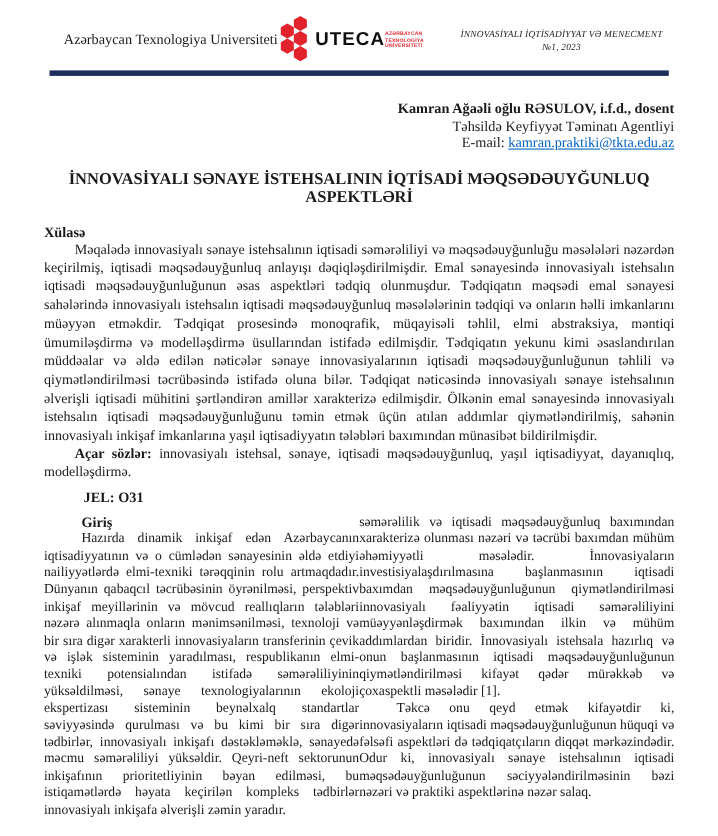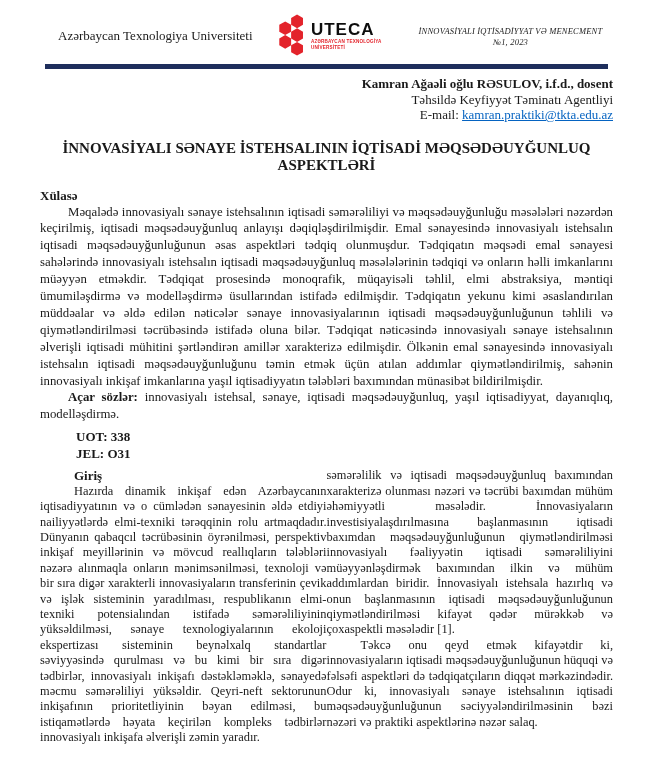--- a/index.html
+++ b/index.html
@@ -9,32 +9,32 @@
     -webkit-font-smoothing:antialiased;
   }
   .page{padding:13px 40px 0 40px;height:747px;overflow:hidden;box-sizing:border-box;}
 
   
   .header{display:flex;align-items:center;justify-content:space-between;}
   .uni{font-size:13px;padding-left:18px;white-space:nowrap;}
   .logo{display:flex;align-items:center;gap:3px;margin-right:2px;}
   .logo svg{width:31px;height:46px;display:block;}
   .hex{fill:#e3232b;}
-  .logo-text{display:flex;flex-direction:column;justify-content:center;}
+  .logo-text{display:flex;flex-direction:row;justify-content:center;}
   .logo-acronym{font-family:"Liberation Sans", sans-serif;font-weight:800;font-size:17px;
     letter-spacing:1px;line-height:1;color:#0d0d0d;}
   .logo-sub{font-family:"Liberation Sans", sans-serif;font-weight:700;font-size:4.6px;
     line-height:1.25;color:#e3232b;letter-spacing:.2px;margin-top:1px;}
   .journal{text-align:center;font-style:italic;font-size:8.5px;color:#222;
     white-space:nowrap;letter-spacing:.2px;min-width:205px;}
   .journal-issue{margin-top:1px;}
   .divider{height:5px;background:#1e2e5c;margin:5px 5px 0 5px;}
 
   
-  .author{text-align:right;margin-top:7px;font-size:13px;line-height:15.5px;}
+  .author{text-align:right;margin-top:22px;font-size:13px;line-height:15.5px;}
   .author-name{font-weight:bold;}
   a.email{color:#0563c1;text-decoration:underline;cursor:pointer;}
 
   
   .title{margin-top:17px;text-align:center;font-weight:bold;font-size:15px;line-height:17px;}
   .abstract-heading{margin-top:13px;text-align:left;font-weight:bold;font-size:13px;line-height:17px;}
   .abstract p{margin:0;font-size:12.8px;line-height:16.9px;text-align:justify;text-indent:28px;}
   .kw-label{font-weight:bold;}
 
   
@@ -93,21 +93,20 @@
     <div>ASPEKTLƏRİ</div>
   </div>
 
   <div class="abstract-heading">Xülasə</div>
   <div class="abstract">
     <p>Məqalədə innovasiyalı sənaye istehsalının iqtisadi səmərəliliyi və məqsədəuyğunluğu məsələləri nəzərdən keçirilmiş, iqtisadi məqsədəuyğunluq anlayışı dəqiqləşdirilmişdir. Emal sənayesində innovasiyalı istehsalın iqtisadi məqsədəuyğunluğunun əsas aspektləri tədqiq olunmuşdur. Tədqiqatın məqsədi emal sənayesi sahələrində innovasiyalı istehsalın iqtisadi məqsədəuyğunluq məsələlərinin tədqiqi və onların həlli imkanlarını müəyyən etməkdir. Tədqiqat prosesində monoqrafik, müqayisəli təhlil, elmi abstraksiya, məntiqi ümumiləşdirmə və modelləşdirmə üsullarından istifadə edilmişdir. Tədqiqatın yekunu kimi əsaslandırılan müddəalar və əldə edilən nəticələr sənaye innovasiyalarının iqtisadi məqsədəuyğunluğunun təhlili və qiymətləndirilməsi təcrübəsində istifadə oluna bilər. Tədqiqat nəticəsində innovasiyalı sənaye istehsalının əlverişli iqtisadi mühitini şərtləndirən amillər xarakterizə edilmişdir. Ölkənin emal sənayesində innovasiyalı istehsalın iqtisadi məqsədəuyğunluğunu təmin etmək üçün atılan addımlar qiymətləndirilmiş, sahənin innovasiyalı inkişaf imkanlarına  yaşıl iqtisadiyyatın tələbləri baxımından münasibət bildirilmişdir.</p>
     <p><span class="kw-label">Açar sözlər:</span><span> innovasiyalı istehsal, sənaye, iqtisadi məqsədəuyğunluq, yaşıl iqtisadiyyat, dayanıqlıq, modelləşdirmə.</span></p>
   </div>
 
   <div class="codes">
-    <div>UOT: 338</div>
     <div>JEL: O31</div>
   </div>
 
   <div class="columns">
     <div class="col">
       <div class="intro-heading">Giriş</div>
       <p>Hazırda dinamik inkişaf edən Azərbaycanın iqtisadiyyatının və o cümlədən sənayesinin əldə etdiyi nailiyyətlərdə elmi-texniki tərəqqinin rolu artmaqdadır. Dünyanın qabaqcıl təcrübəsinin öyrənilməsi, perspektiv inkişaf meyillərinin və mövcud reallıqların tələbləri nəzərə alınmaqla onların mənimsənilməsi, texnoloji və bir sıra digər xarakterli innovasiyaların transferinin çevik və işlək sisteminin yaradılması, respublikanın elmi-texniki potensialından istifadə səmərəliliyinin yüksəldilməsi, sənaye texnologiyalarının ekoloji ekspertizası sisteminin beynəlxalq standartlar səviyyəsində qurulması və bu kimi bir sıra digər tədbirlər, innovasiyalı inkişafı dəstəkləməklə, sənayedə məcmu səmərəliliyi yüksəldir. Qeyri-neft sektorunun inkişafının prioritetliyinin bəyan edilməsi, bu istiqamətlərdə həyata keçirilən kompleks tədbirlər innovasiyalı inkişafa əlverişli zəmin yaradır.</p>
     </div>
     <div class="col">
       <p class="no-indent">səmərəlilik və iqtisadi məqsədəuyğunluq baxımından xarakterizə olunması nəzəri və təcrübi baxımdan mühüm əhəmiyyətli məsələdir. İnnovasiyaların investisiyalaşdırılmasına başlanmasının iqtisadi baxımdan məqsədəuyğunluğunun qiymətləndirilməsi innovasiyalı fəaliyyətin iqtisadi səmərəliliyini müəyyənləşdirmək baxımından ilkin və mühüm addımlardan biridir. İnnovasiyalı istehsala hazırlıq və onun başlanmasının iqtisadi məqsədəuyğunluğunun qiymətləndirilməsi kifayət qədər mürəkkəb və çoxaspektli məsələdir [1].</p>

